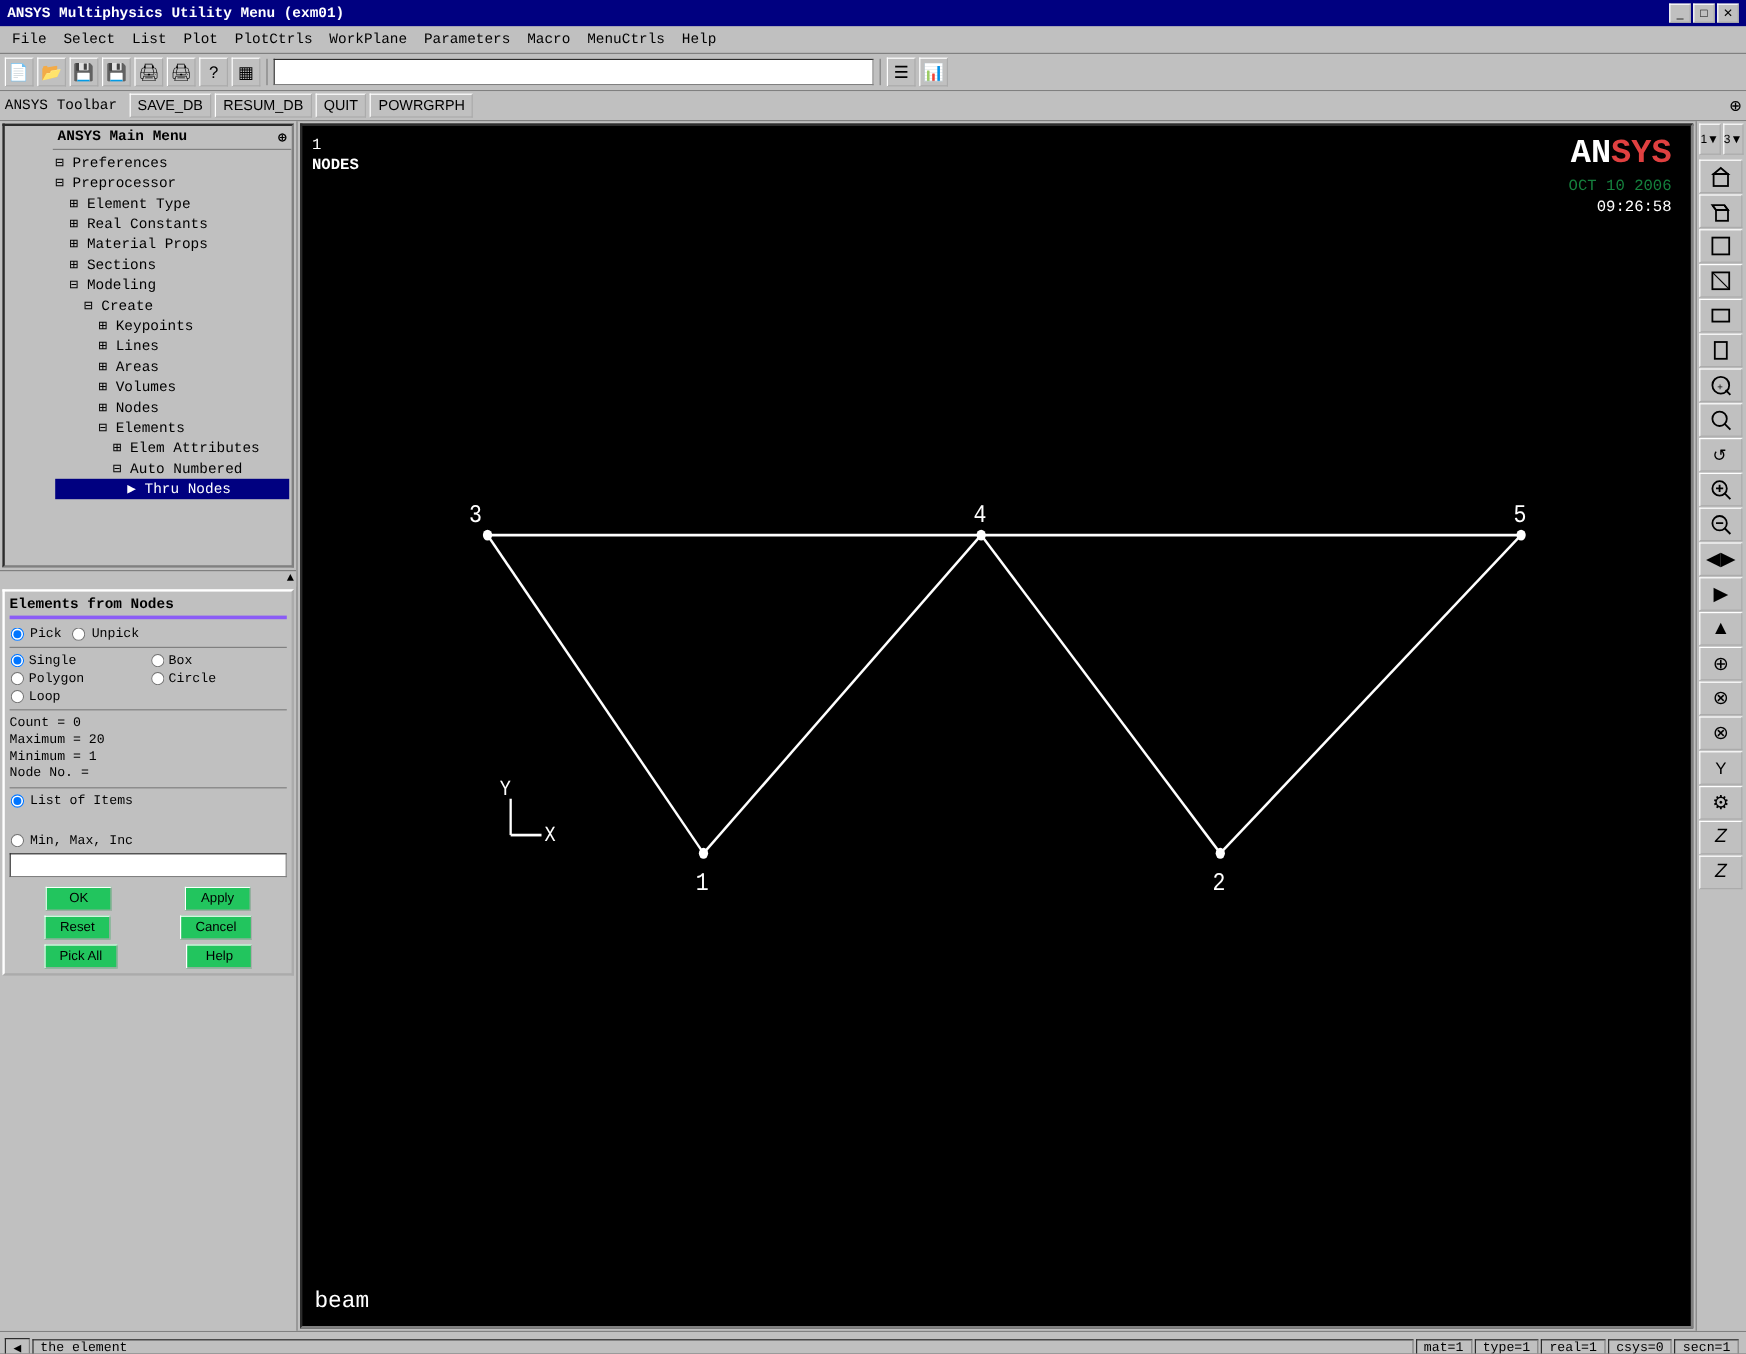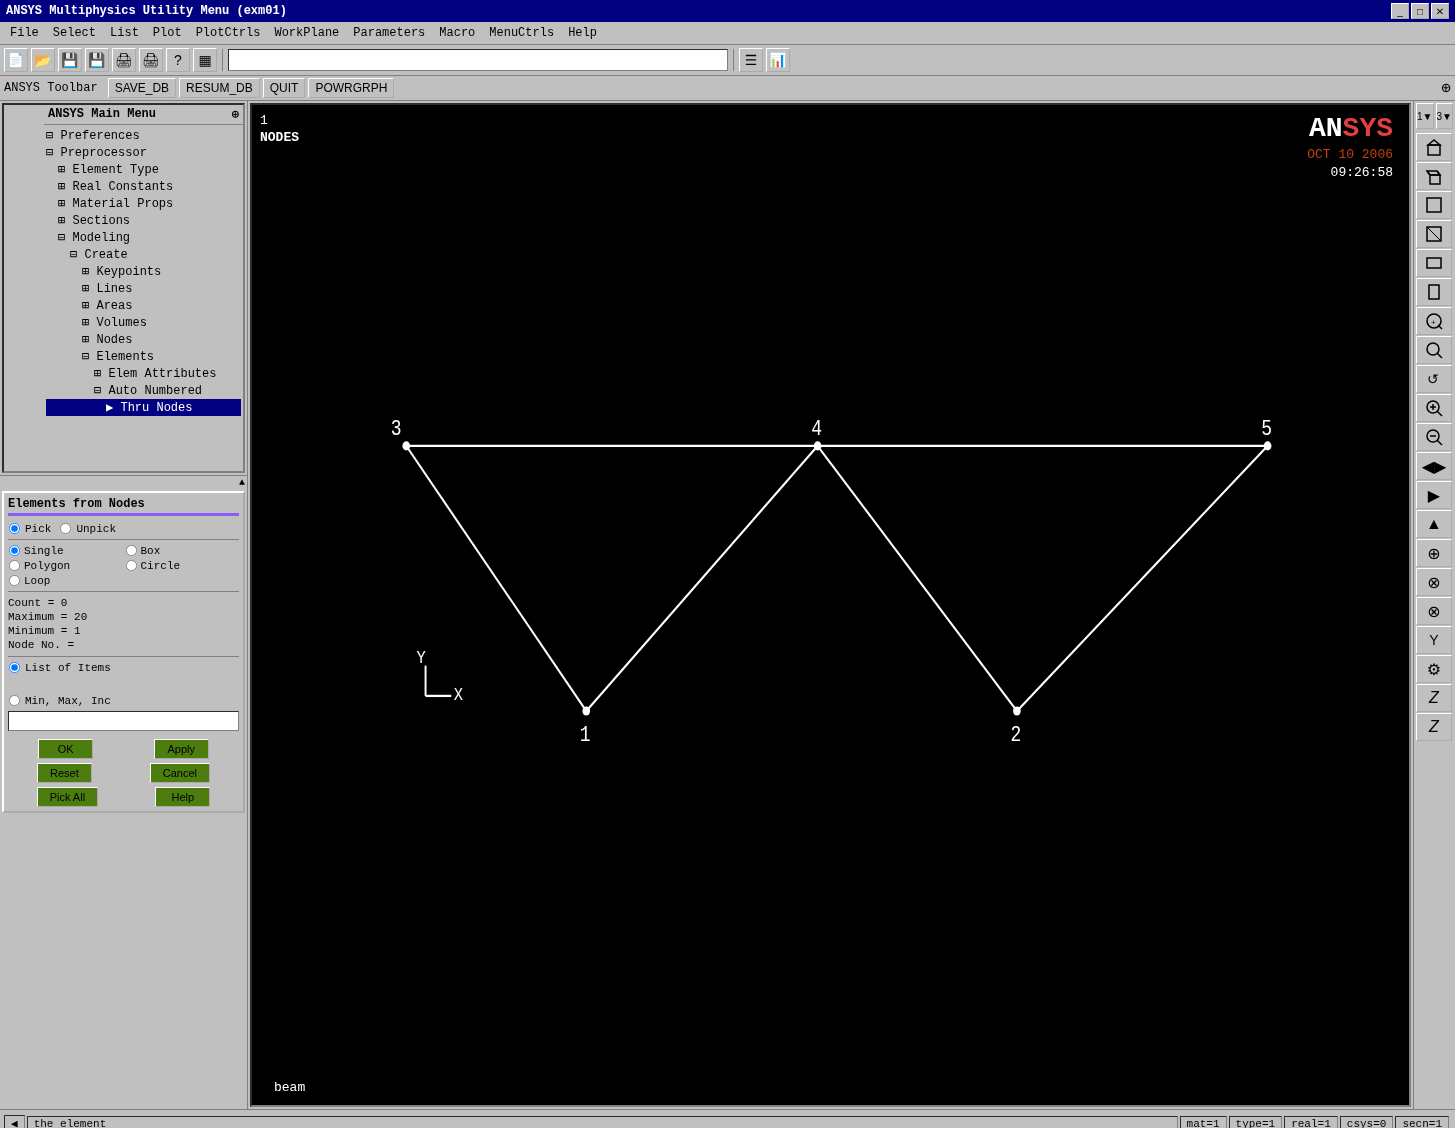--- a/index.html
+++ b/index.html
@@ -49,32 +49,32 @@
     .radio-group { display: flex; align-items: center; gap: 8px; margin-bottom: 4px; }
     .radio-row { display: flex; align-items: center; gap: 4px; }
     .radio-label { font-size: 11px; }
     .option-group { display: grid; grid-template-columns: 1fr 1fr; gap: 2px; margin-bottom: 4px; }
     .option-item { display: flex; align-items: center; gap: 3px; font-size: 11px; }
     .info-row { font-size: 11px; padding: 1px 0; }
     .divider { height: 1px; background: #808080; margin: 4px 0; }
     .list-radio-group { display: flex; flex-direction: column; gap: 20px; margin-bottom: 4px; }
     .text-input { width: 100%; height: 20px; background: #fff; border: 1px inset #808080; padding: 0 2px; font-size: 11px; }
     .btn-row { display: flex; justify-content: space-around; margin-top: 4px; }
-    .dialog-btn { padding: 3px 12px; background: #4d7c0f; border: 1px outset #fff; cursor: pointer; font-size: 11px; min-width: 55px; text-align: center; }
+    .dialog-btn { padding: 3px 12px; background: #22c55e; border: 1px outset #fff; cursor: pointer; font-size: 11px; min-width: 55px; text-align: center; }
 
     
     .viewport { flex: 1; background: #000; position: relative; overflow: hidden; margin: 2px; border: 2px inset #808080; }
     .viewport-label { position: absolute; top: 8px; left: 8px; color: #fff; font-size: 13px; }
     .viewport-nodes-label { position: absolute; top: 25px; left: 8px; color: #fff; font-size: 13px; font-weight: bold; }
     .viewport-brand { position: absolute; top: 8px; right: 16px; color: #fff; font-size: 28px; font-weight: bold; }
     .brand-an { color: #fff; }
     .brand-sys { color: #ff4444; }
-    .viewport-date { position: absolute; top: 42px; right: 16px; color: #c2410c; font-size: 13px; text-align: right; }
+    .viewport-date { position: absolute; top: 42px; right: 16px; color: #15803d; font-size: 13px; text-align: right; }
     .viewport-time { position: absolute; top: 60px; right: 16px; color: #fff; font-size: 13px; }
-    .viewport-bottom { position: absolute; bottom: 10px; left: 10px; color: #fff; font-size: 13px; margin-left: 12px; }
+    .viewport-bottom { position: absolute; bottom: 10px; left: 10px; color: #fff; font-size: 19px; }
     .canvas-area { position: absolute; top: 0; left: 0; right: 0; bottom: 0; }
 
     
     .right-panel { width: 42px; background: #c0c0c0; border-left: 1px solid #808080; display: flex; flex-direction: column; padding: 2px; gap: 1px; }
     .right-btn { width: 36px; height: 28px; background: #c0c0c0; border: 1px outset #fff; cursor: pointer; display: flex; align-items: center; justify-content: center; font-size: 16px; }
 
     
     .status-bar { background: #c0c0c0; border-top: 1px solid #808080; padding: 2px 4px; display: flex; gap: 0; height: 28px; align-items: center; }
     .status-item { padding: 1px 6px; border: 1px inset #808080; font-size: 11px; margin-right: 2px; white-space: nowrap; }
     .status-item-wide { flex: 1; padding: 1px 6px; border: 1px inset #808080; font-size: 11px; margin-right: 2px; }

